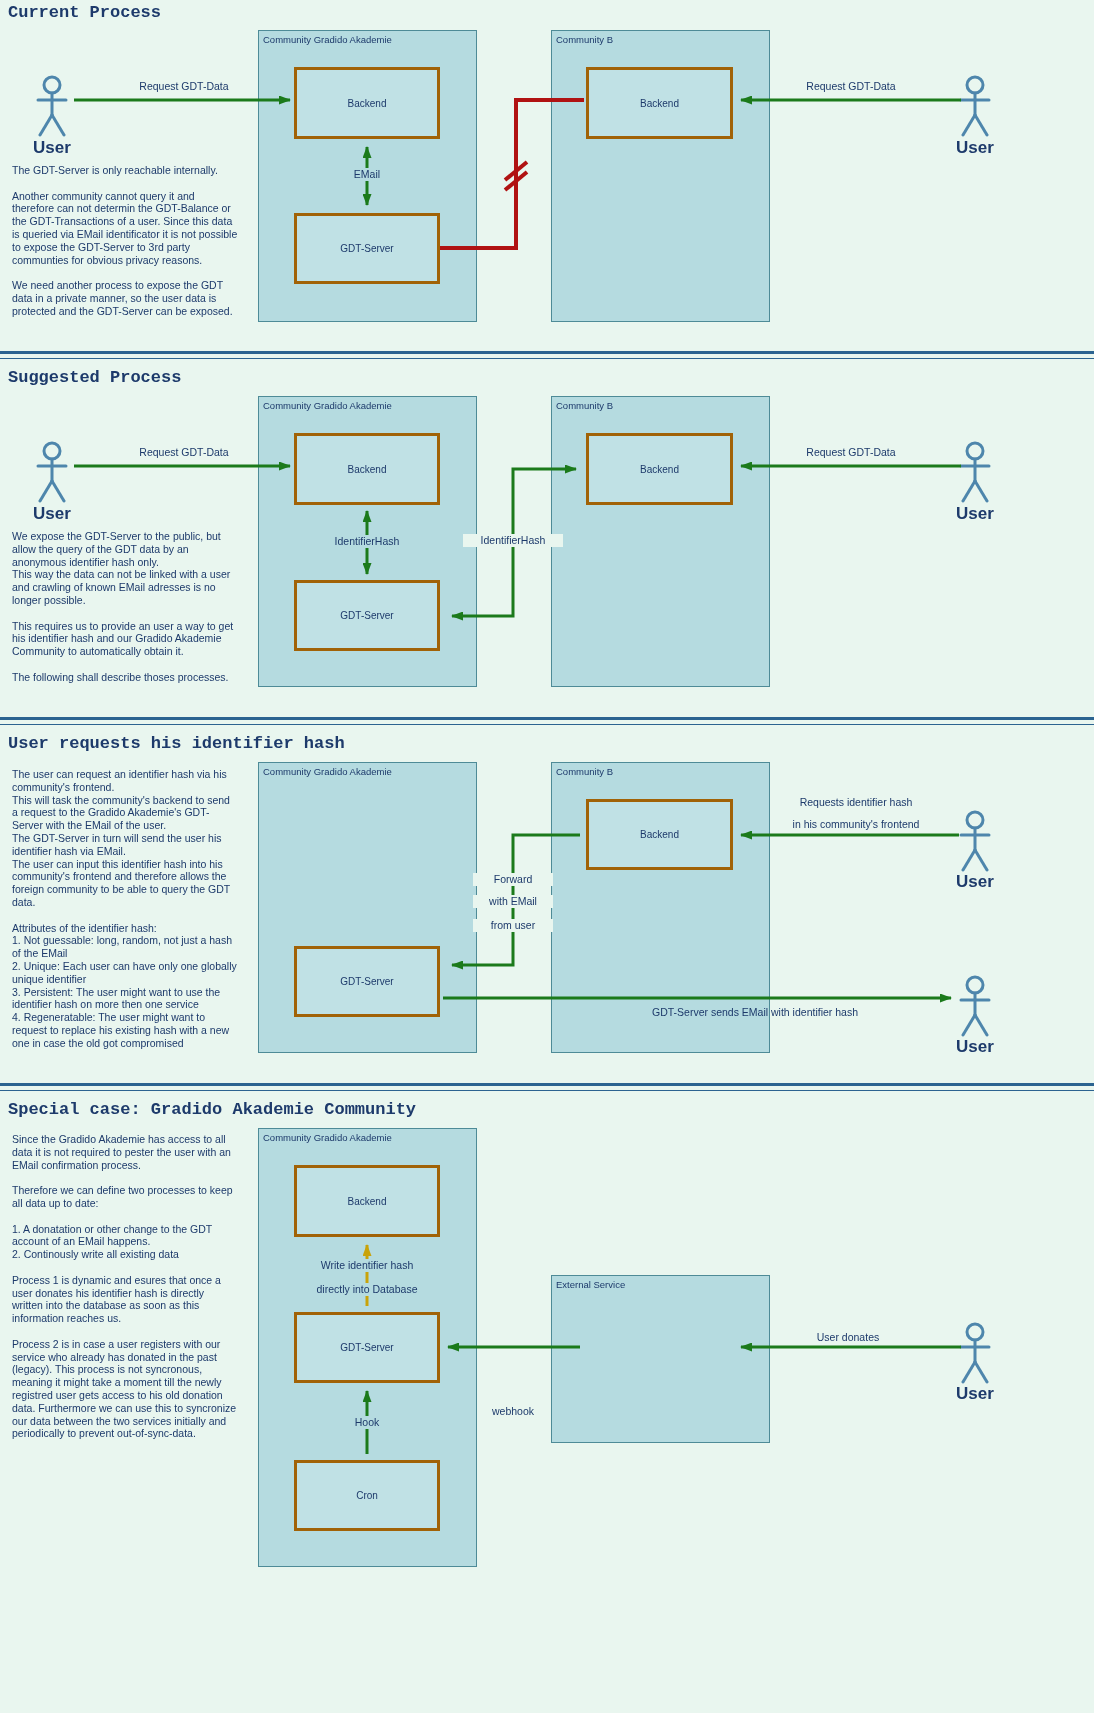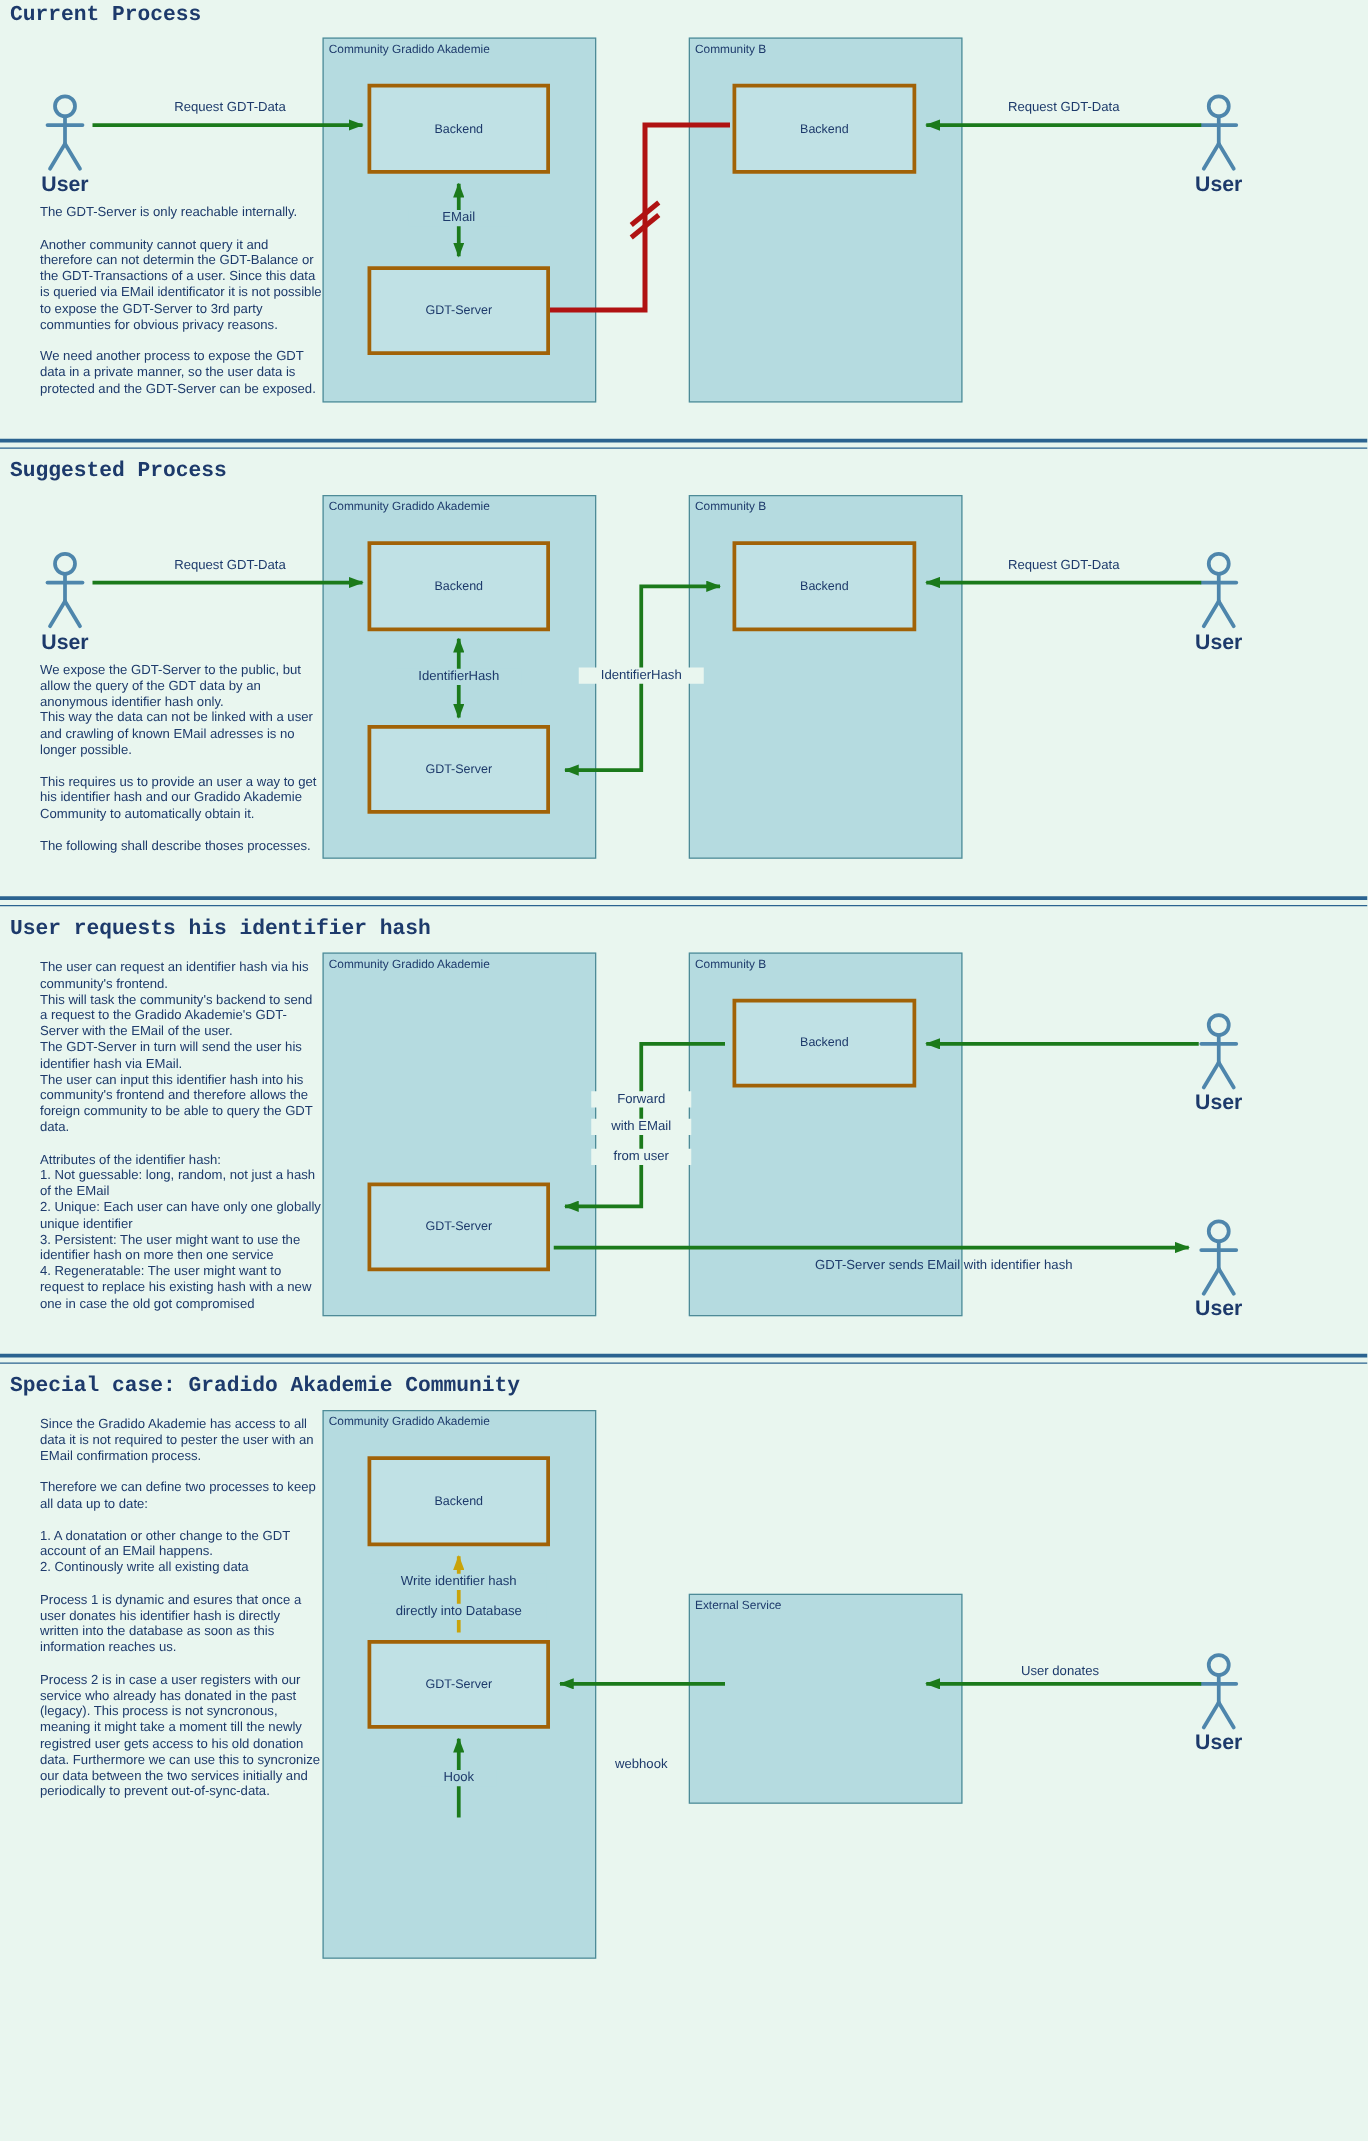--- a/index.html
+++ b/index.html
@@ -1,19 +1,19 @@
 <!DOCTYPE html>
 <html><head>
 <meta charset="utf-8">
 <style>
   html,body{margin:0;padding:0;}
   body{background:#e9f6ef;font-family:"Liberation Sans","DejaVu Sans",sans-serif;}
   .page{position:relative;width:1094px;height:1713px;background:#e9f6ef;overflow:hidden;}
   .heading{position:absolute;left:8px;z-index:10;font-size:17px;font-weight:bold;color:#1d3a6b;font-family:Liberation Mono, monospace;}
-  .desc{position:absolute;left:12px;width:252px;z-index:10;font-size:10.5px;line-height:12.8px;color:#1d3a6b;white-space:pre-line;margin-left:20px;}
+  .desc{position:absolute;left:12px;width:252px;z-index:10;font-size:10.5px;line-height:12.8px;color:#1d3a6b;white-space:pre-line;}
   .container{position:absolute;background:#b5dbe0;border:1px solid #4e8b97;z-index:1;box-sizing:border-box;}
   .container-label{padding:3px 4px;font-size:9.5px;color:#1d3a6b;}
   .node{position:absolute;background:#c0e1e5;border:3px solid #a16207;z-index:2;box-sizing:border-box;
         display:flex;align-items:center;justify-content:center;text-align:center;
         font-size:10px;color:#1d3a6b;}
   .overlay{position:absolute;left:0;top:0;z-index:5;pointer-events:none;}
   .ln-g{stroke:#1b7a1b;stroke-width:3;fill:none;}
   .ln-r{stroke:#b01212;stroke-width:4;fill:none;}
   .ln-y{stroke:#c9a30a;stroke-width:3;fill:none;}
   .alabel{position:absolute;z-index:10;font-size:10.5px;line-height:13px;color:#1d3a6b;text-align:center;}
@@ -120,20 +120,24 @@
 
   <div class="container" style="left:258px;top:762px;width:219px;height:291px">
     <div class="container-label">Community Gradido Akademie</div>
   </div>
   <div class="container" style="left:551px;top:762px;width:219px;height:291px">
     <div class="container-label">Community B</div>
   </div>
   <div class="node" style="left:294px;top:946px;width:146px;height:71px">GDT-Server</div>
   <div class="node" style="left:586px;top:799px;width:147px;height:71px">Backend</div>
 
+  <div class="alabel" style="left:761px;top:791px;width:190px;line-height:22px">
+    <div>Requests identifier hash</div>
+    <div>in his community's frontend</div>
+  </div>
   <div class="alabel mask-bg" style="left:473px;top:873px;width:80px">Forward</div>
   <div class="alabel mask-bg" style="left:473px;top:895px;width:80px">with EMail</div>
   <div class="alabel mask-bg" style="left:473px;top:919px;width:80px">from user</div>
   <div class="alabel" style="left:555px;top:1006px;width:400px">GDT-Server sends EMail with identifier hash</div>
 
   <div class="user-label" style="left:930px;top:872px">User</div>
   <div class="user-label" style="left:930px;top:1037px">User</div>
 
   <div class="heading" style="top:1100px">Special case: Gradido Akademie Community</div>
   <div class="desc" style="top:1133px">Since the Gradido Akademie has access to all
@@ -162,20 +166,21 @@
 periodically to prevent out-of-sync-data.</div>
 
   <div class="container" style="left:258px;top:1128px;width:219px;height:439px">
     <div class="container-label">Community Gradido Akademie</div>
   </div>
   <div class="container" style="left:551px;top:1275px;width:219px;height:168px">
     <div class="container-label">External Service</div>
   </div>
   <div class="node" style="left:294px;top:1165px;width:146px;height:72px">Backend</div>
   <div class="node" style="left:294px;top:1312px;width:146px;height:71px">GDT-Server</div>
+  <div class="node" style="left:294px;top:1460px;width:146px;height:71px">Cron</div>
 
   <div class="alabel mask-fill" style="left:297px;top:1259px;width:140px">Write identifier hash</div>
   <div class="alabel mask-fill" style="left:297px;top:1283px;width:140px">directly into Database</div>
   <div class="alabel mask-fill" style="left:337px;top:1416px;width:60px">Hook</div>
   <div class="alabel" style="left:473px;top:1405px;width:80px">webhook</div>
   <div class="alabel" style="left:778px;top:1331px;width:140px">User donates</div>
 
   <div class="user-label" style="left:930px;top:1384px">User</div>
 
   <svg class="overlay" width="1094" height="1713" viewBox="0 0 1094 1713">

